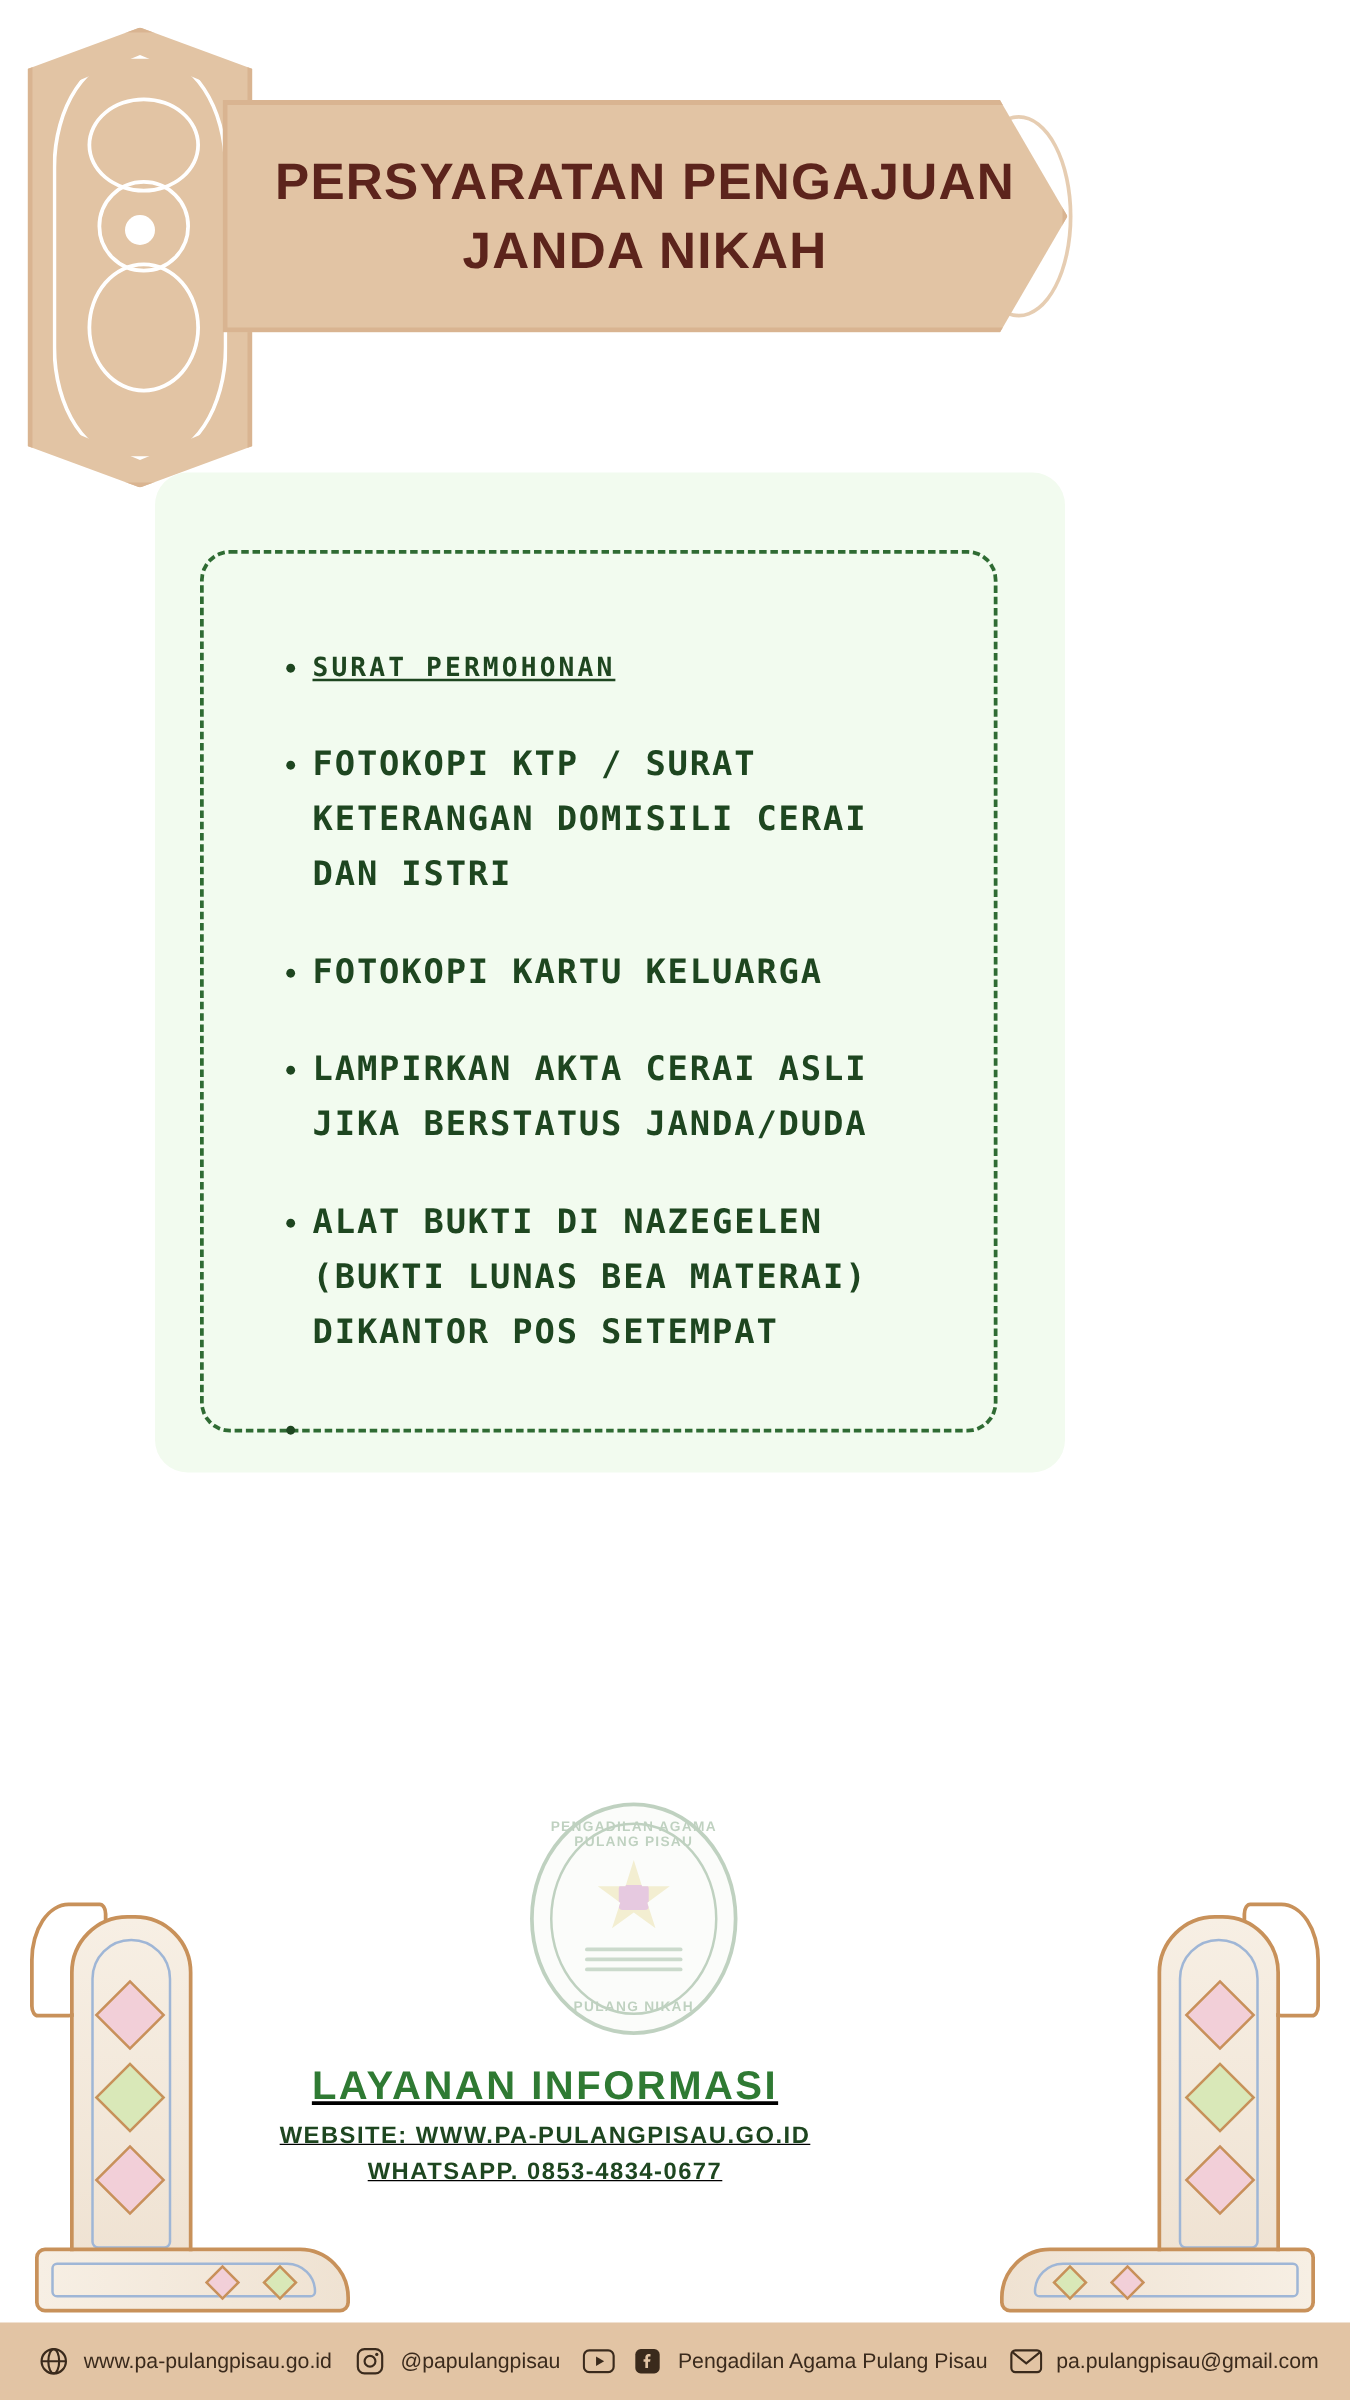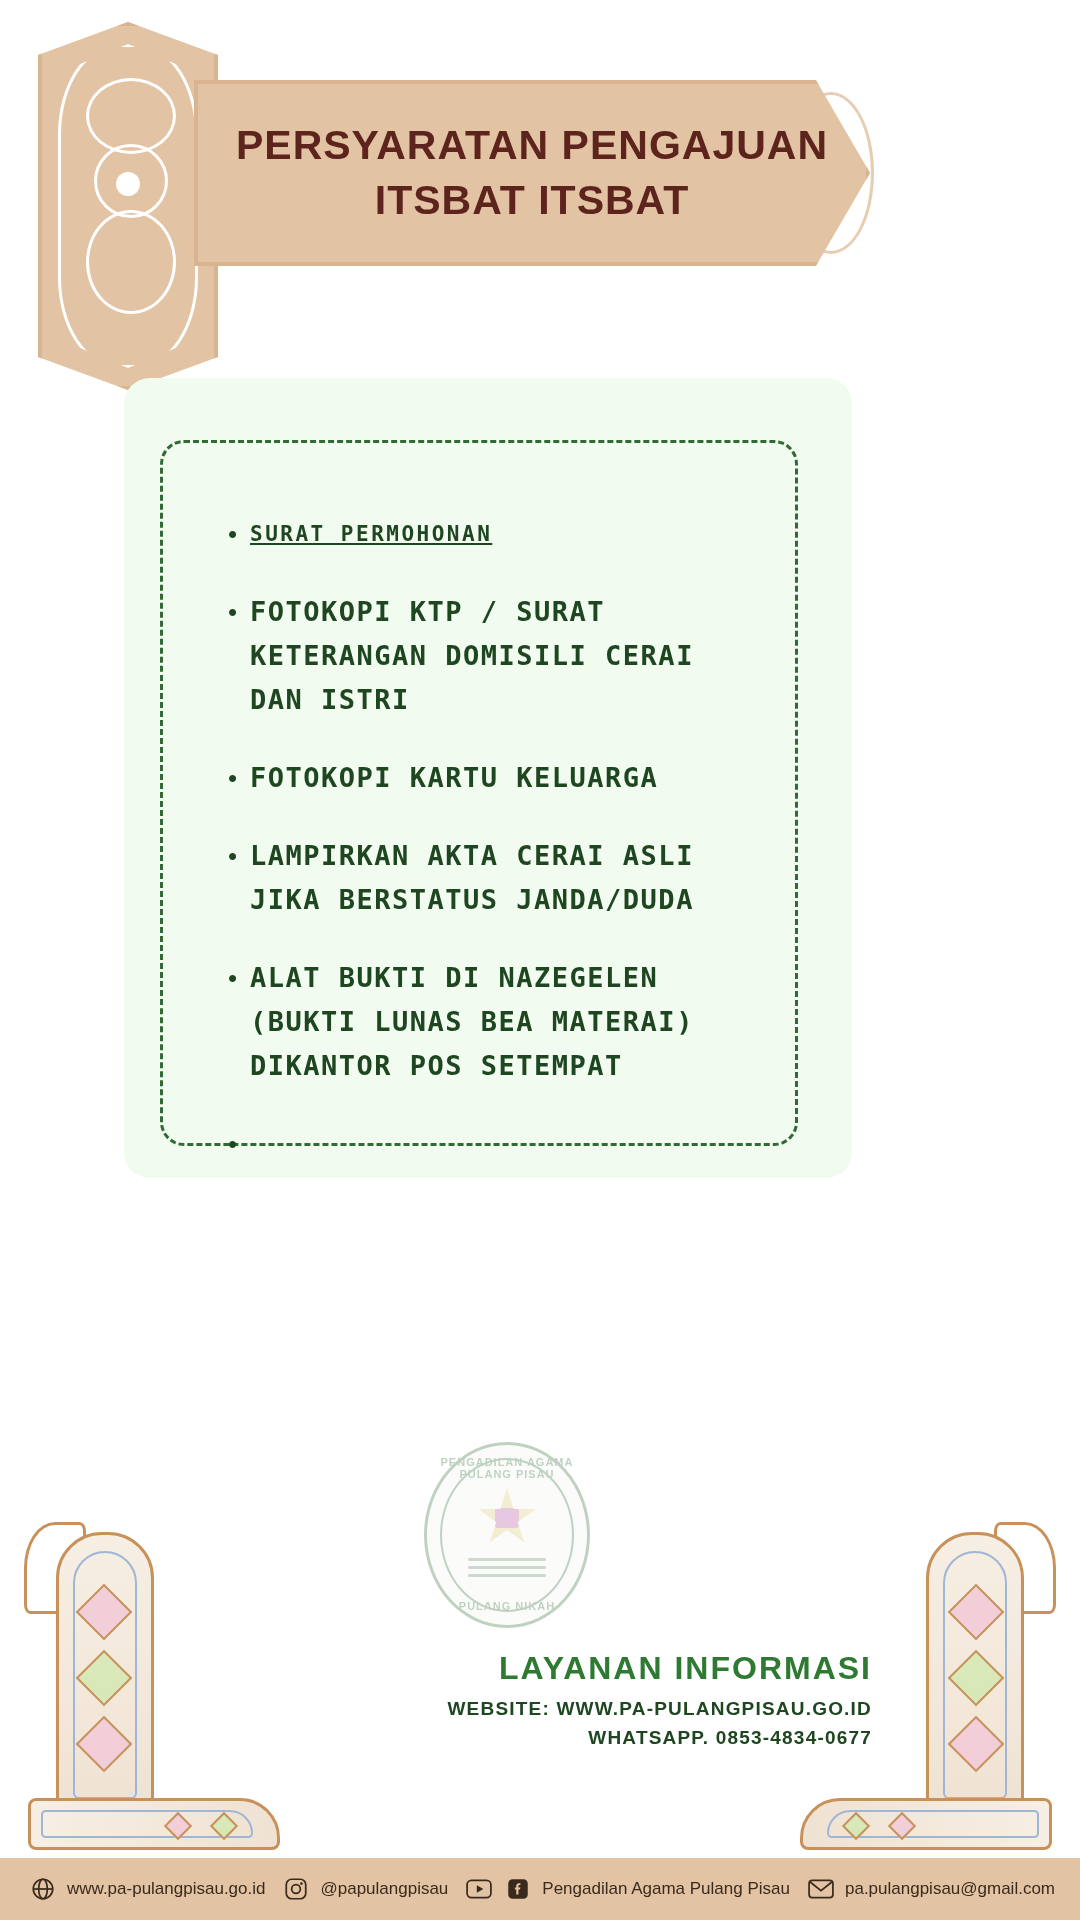--- a/index.html
+++ b/index.html
@@ -15,21 +15,20 @@
     position: relative;
   }
 
   
   .header-wrap {
     position: absolute;
     top: 0;
     left: 0;
     width: 900px;
     height: 400px;
-    margin-left: 16px;
   }
   .ornament-left {
     position: absolute;
     left: 22px;
     top: 22px;
     width: 172px;
     height: 360px;
     background: #e2c4a4;
     border: 4px solid #d9b491;
     clip-path: polygon(50% 0%, 100% 9%, 100% 91%, 50% 100%, 0% 91%, 0% 9%);
@@ -199,21 +198,22 @@
     border-radius: 2px;
     opacity: .8;
   }
 
   
   .info-block {
     position: absolute;
     left: 0;
     top: 1650px;
     width: 872px;
-    text-align: right;
+    text-align: center;
+    text-decoration: underline;
   }
   .info-title {
     color: #2f7a33;
     font-size: 32px;
     font-weight: bold;
     letter-spacing: 2px;
     margin-bottom: 8px;
   }
   .info-line {
     color: #1e4620;
@@ -342,21 +342,21 @@
     <div class="orn-curl" style="left:44px;top:52px;width:84px;height:70px;"></div>
     <div class="orn-curl" style="left:52px;top:118px;width:68px;height:68px;"></div>
     <div class="orn-curl" style="left:44px;top:184px;width:84px;height:98px;"></div>
     <div class="orn-curl" style="left:74px;top:146px;width:24px;height:24px;background:#ffffff;border:none;"></div>
   </div>
 
   <div class="banner-arrow-deco"></div>
 
   <div class="banner">
     <div class="banner-title-line">PERSYARATAN PENGAJUAN</div>
-    <div class="banner-title-line">ITSBAT ITSBAT</div>
+    <div class="banner-title-line">JANDA NIKAH</div>
   </div>
 </div>
 
 <div class="content-card"></div>
 <div class="dashed-box"></div>
 
 <div class="req-list">
 
   <div class="req-item first">
     <span class="req-bullet">•</span>

